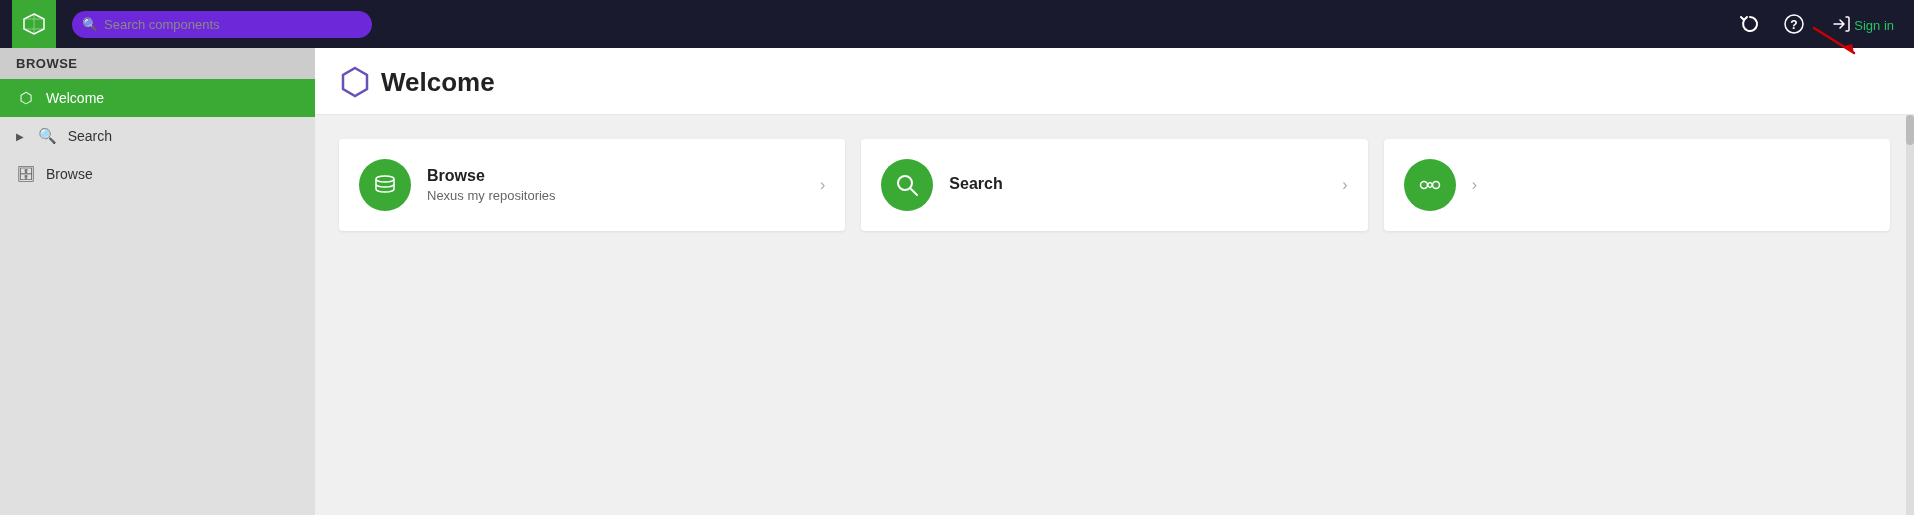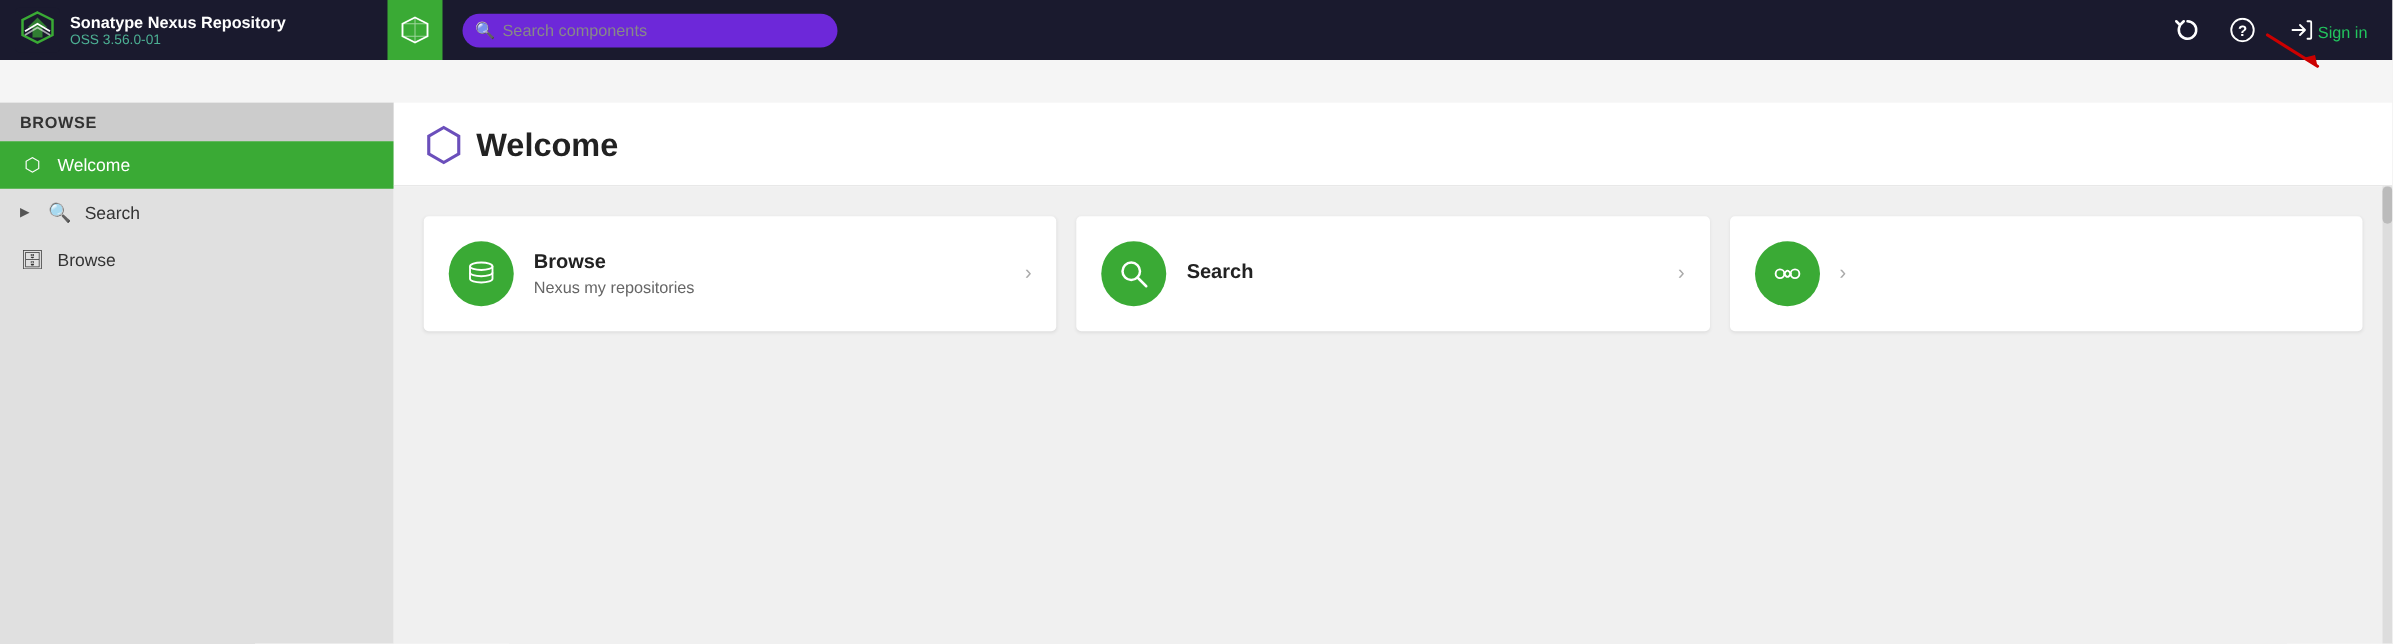--- a/index.html
+++ b/index.html
@@ -102,21 +102,20 @@
       align-items: flex-end;
       gap: 4px;
       padding: 4px 8px;
     }
 
     
     .main-layout {
       display: flex;
       flex: 1;
       overflow: hidden;
-      margin-top: 34px;
     }
 
     
     .sidebar {
       width: 315px;
       background: #e0e0e0;
       flex-shrink: 0;
       display: flex;
       flex-direction: column;
     }
@@ -244,34 +243,20 @@
       width: 8px;
       height: 30px;
       background: #bbb;
       border-radius: 4px;
     }
   </style>
 </head>
 <body>
 
 <nav class="topnav">
-  <div class="topnav-brand">
-
-    <svg class="topnav-brand-logo" viewBox="0 0 36 36" fill="none" xmlns="http://www.w3.org/2000/svg">
-      <rect width="36" height="36" rx="4" fill="#1a1a2e"></rect>
-      <polygon points="18,4 30,10 30,22 18,28 6,22 6,10" fill="none" stroke="#3aaa35" stroke-width="2"></polygon>
-      <path d="M10 16 L18 8 L26 16 L22 16 L22 24 L14 24 L14 16 Z" fill="#3aaa35" opacity="0.7"></path>
-      <path d="M8 19 L18 13 L28 19" stroke="white" stroke-width="1.5" fill="none"></path>
-      <path d="M8 22 L18 16 L28 22" stroke="white" stroke-width="1.5" fill="none" opacity="0.6"></path>
-    </svg>
-    <div class="topnav-brand-text">
-      <span class="topnav-brand-name">Sonatype Nexus Repository</span>
-      <span class="topnav-brand-version">OSS 3.56.0-01</span>
-    </div>
-  </div>
 
   <div class="topnav-cube">
     <svg width="24" height="24" viewBox="0 0 24 24" fill="white" xmlns="http://www.w3.org/2000/svg">
       <path d="M12 2L22 7V17L12 22L2 17V7L12 2Z" stroke="white" stroke-width="1.5" fill="none"></path>
       <path d="M12 2L12 22M2 7L22 7M2 17L22 17" stroke="white" stroke-width="0.8" opacity="0.5"></path>
     </svg>
   </div>
 
   <div class="topnav-search">
     <span class="topnav-search-icon">🔍</span>

